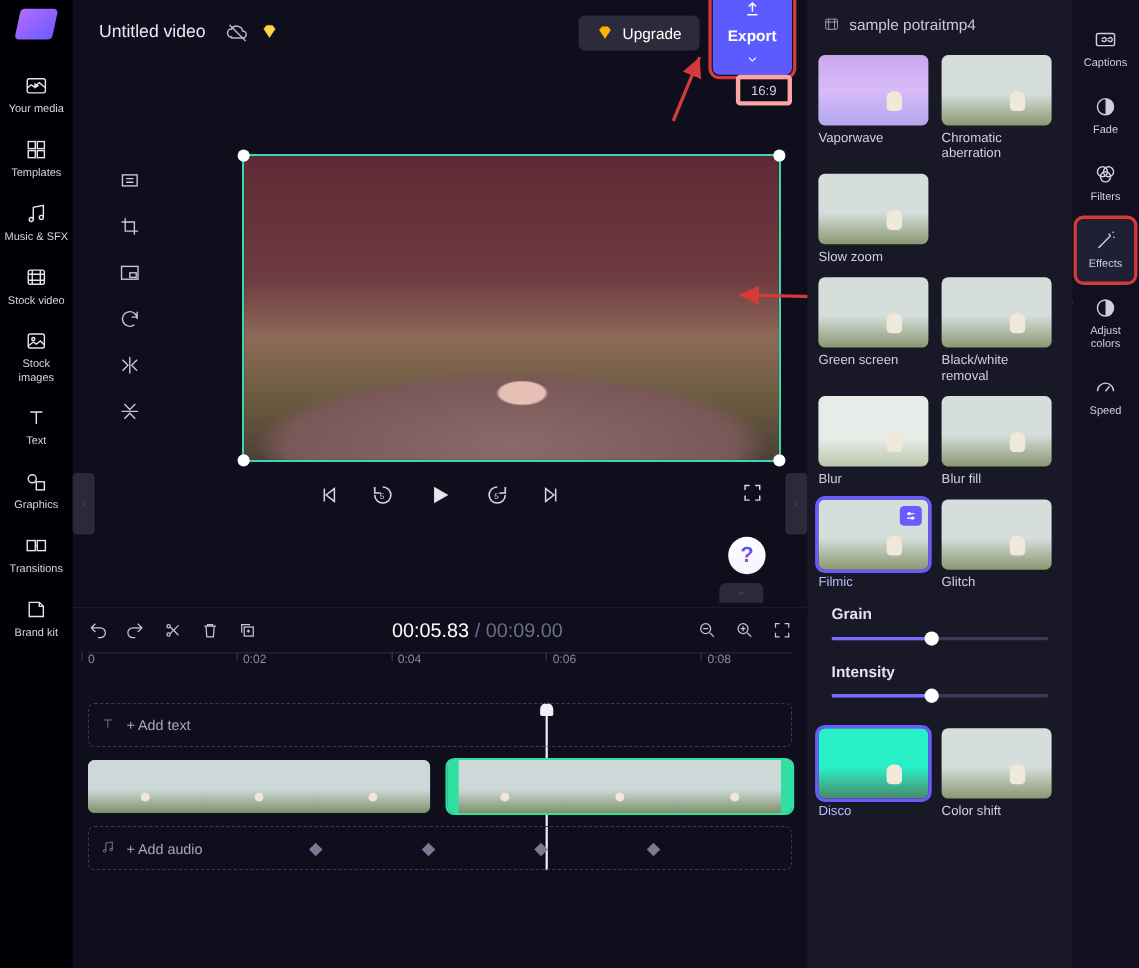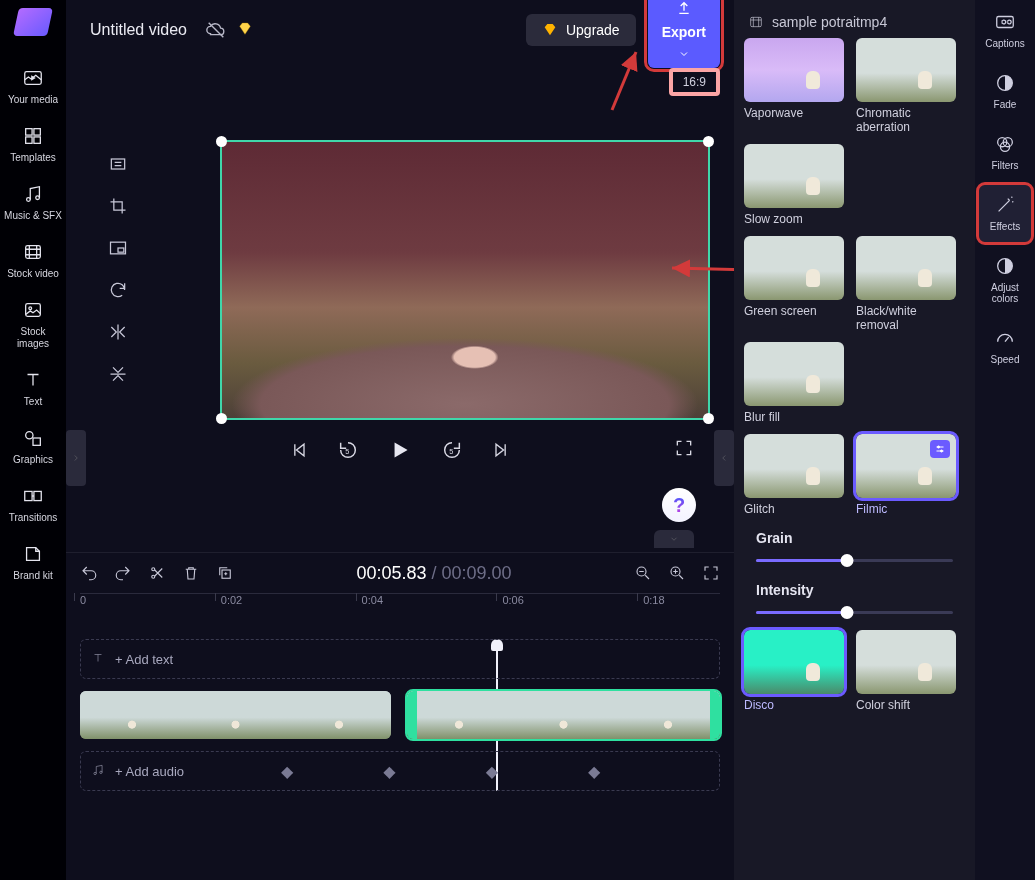--- a/index.html
+++ b/index.html
@@ -87,41 +87,41 @@
   .clip.b::after  { right:0; border-radius:0 6px 6px 0; }
   .clip .mini { flex:1; background: radial-gradient(circle at 50% 70%, #efe7d8 6%, transparent 7%),
                          linear-gradient(#cdd9d8 0%,#cdd9d8 55%,#80916a 100%); }
   .audio-dots { position:absolute; left:200px; right:0; top:0; bottom:0; display:flex; align-items:center; gap:90px; color:#7a7a94; font-size:16px; pointer-events:none; }
 
   
   .effects-panel { position:absolute; right:60px; top:0; width:241px; height:880px; background:#181826; overflow:hidden; }
   .panel-head { display:flex; align-items:center; gap:8px; padding:14px 14px 8px; font-size:14px; color:#c8c8d6; }
   .panel-head svg { stroke:#c8c8d6; fill:none; }
   .fx-grid { padding:0 10px; }
-  .fx-row { display:flex; gap:12px; margin-bottom:10px; }
+  .fx-row { display:flex; gap:12px; margin-bottom:10px;margin-top:12px; }
   .fx-item { width:100px; cursor:pointer; }
   .fx-thumb { width:100px; height:64px; border-radius:6px; background:linear-gradient(#d5dedb 0%,#d5dedb 55%,#8a9770 100%); position:relative; }
   .fx-thumb::after { content:""; position:absolute; left:62%; top:52%; width:14px; height:18px; background:#f0e9da; border-radius:6px 6px 4px 4px; }
   .fx-thumb.vaporwave { background:linear-gradient(#c9a7ef 0%,#d9bbf8 50%,#b3a7ef 100%); }
   .fx-thumb.blur { filter:blur(0px); background:linear-gradient(#e8ece9 0%,#e8ece9 60%,#bcc6ab 100%); }
   .fx-thumb.disco { background:linear-gradient(#28f0c6 0%,#28f0c6 55%,#4a8a6a 100%); }
   .fx-label { font-size:12px; color:#d0d0de; margin-top:4px; line-height:14px; }
   .fx-item.selected .fx-thumb { outline:3px solid #6b5bff; }
   .fx-item.selected .fx-label { color:#bdbaff; }
   .fx-settings { position:absolute; right:6px; top:6px; width:20px; height:18px; background:#6b5bff; border-radius:4px; display:flex; align-items:center; justify-content:center; }
   .fx-settings svg { stroke:#fff; }
   .slider-block { padding:4px 12px 10px; }
   .slider-block .sl-label { font-size:14px; font-weight:600; color:#e4e4f0; margin-bottom:6px; }
   .slider { position:relative; height:16px; }
   .slider .track-bg { position:absolute; left:0; right:0; top:7px; height:3px; background:#3a3a56; border-radius:2px; }
   .slider .track-fg { position:absolute; left:0; top:7px; height:3px; background:#7a6bff; border-radius:2px; }
   .slider .knob { position:absolute; top:2px; width:13px; height:13px; background:#fff; border-radius:50%; transform:translateX(-50%); }
 
   
-  .proprail { position:absolute; right:0; top:0; width:60px; height:880px; background:#101020; display:flex; flex-direction:column; align-items:center; padding-top:2px; gap:4px; }
+  .proprail { position:absolute; right:0; top:0; width:60px; height:880px; background:#101020; display:flex; flex-direction:column; align-items:center; padding-top:16px; gap:4px; }
   .proprail .pitem { width:52px; padding:8px 0 10px; display:flex; flex-direction:column; align-items:center; cursor:pointer; border-radius:6px; }
   .proprail .pitem .icon { width:24px; height:24px; margin-bottom:4px; display:flex; align-items:center; justify-content:center; }
   .proprail .pitem svg { stroke:#cfcfe0; fill:none; stroke-width:1.4; }
   .proprail .pitem .plabel { font-size:10px; line-height:11px; color:#cfcfe0; text-align:center; }
   .proprail .pitem.active { outline:3px solid #d33a3a; background:#202034; }
 </style>
 </head>
 <body>
 
 <div class="leftbar">
@@ -408,21 +408,21 @@
           <path d="M9 4H4v5M15 4h5v5M9 20H4v-5M15 20h5v-5"></path>
         </svg>
       </span>
   </div>
 
   <div class="ruler" id="ruler">
       <span class="tick" style="left: 0%;">0</span>
       <span class="tick" style="left: 22%;">0:02</span>
       <span class="tick" style="left: 44%;">0:04</span>
       <span class="tick" style="left: 66%;">0:06</span>
-      <span class="tick" style="left: 88%;">0:18</span>
+      <span class="tick" style="left: 88%;">0:08</span>
     </div>
 
   <div class="tracks">
     <div class="playhead" id="playhead" style="left: 65%;"></div>
 
     <div class="track text-track">
       <span><svg width="14" height="14" viewBox="0 0 24 24" fill="none" stroke="#a8a8be">
             <path d="M6 6h12M12 6v12"></path>
           </svg></span>
       <span class="placeholder">+ Add text</span>
@@ -488,41 +488,45 @@
           <div class="fx-thumb default"></div>
           <div class="fx-label">Green screen</div>
         </div>
         <div class="fx-item">
           <div class="fx-thumb default"></div>
           <div class="fx-label">Black/white removal</div>
         </div>
       </div>
       <div class="fx-row">
         <div class="fx-item">
+          <div class="fx-thumb blur"></div>
+          <div class="fx-label">Blur</div>
+        </div>
+        <div class="fx-item">
           <div class="fx-thumb default"></div>
           <div class="fx-label">Blur fill</div>
         </div>
       </div>
       <div class="fx-row">
-        <div class="fx-item">
-          <div class="fx-thumb default"></div>
-          <div class="fx-label">Glitch</div>
-        </div>
         <div class="fx-item selected">
           <div class="fx-thumb default">
             <span class="fx-settings">
               <svg width="12" height="12" viewBox="0 0 24 24" fill="none" stroke-width="2">
                 <path d="M5 8h14M5 16h14"></path>
                 <circle cx="9" cy="8" r="2" fill="#fff"></circle>
                 <circle cx="15" cy="16" r="2" fill="#fff"></circle>
               </svg>
             </span>
           </div>
           <div class="fx-label">Filmic</div>
         </div>
+        <div class="fx-item">
+          <div class="fx-thumb default"></div>
+          <div class="fx-label">Glitch</div>
+        </div>
       </div>
       <div class="slider-block">
         <div class="sl-label">Grain</div>
         <div class="slider">
           <div class="track-bg"></div>
           <div class="track-fg" style="width:46%"></div>
           <div class="knob" style="left:46%"></div>
         </div>
       </div>
       <div class="slider-block">

